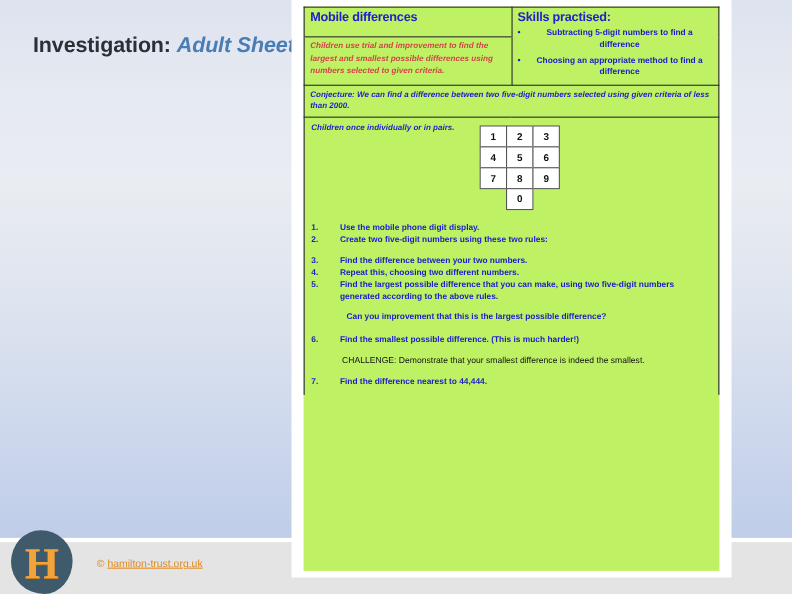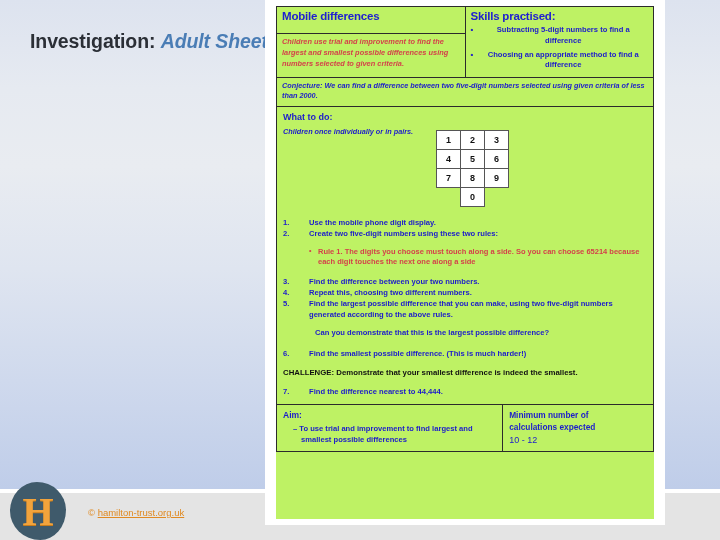--- a/index.html
+++ b/index.html
@@ -172,21 +172,20 @@
           <div class="blue-it">
             <b>Conjecture:</b><span> We can find a difference between two five-digit numbers selected using given criteria of less than 2000.</span>
           </div>
         </td>
       </tr>
     </tbody>
       </table>
 
     <div id="doc-body">
 
-      <div class="blue-txt" style="font-size:9px; margin-bottom:3px;">What to do:</div>
 
       <div class="what-row">
         <div class="what-left blue-it">Children once individually or in pairs.</div>
         <div id="keypad">
           <div class="kp-row">
             <div class="kp-cell">1</div>
             <div class="kp-cell">2</div>
             <div class="kp-cell">3</div>
           </div>
           <div class="kp-row">
@@ -213,70 +212,54 @@
           <div class="t">Use the mobile phone digit display.</div>
         </div>
         <div class="num-item blue-txt">
           <div class="n">2.</div>
           <div class="t">Create two five-digit numbers using these two rules:</div>
         </div>
       </div>
 
       <div class="rules-block">
         <ul>
-          <li>Rule 1. The digits you choose must touch along a side. So you can choose 65214 because each digit touches the next one along a side</li>
         </ul>
       </div>
 
       <div class="num-list" style="margin-top:4px;">
         <div class="num-item blue-txt">
           <div class="n">3.</div>
           <div class="t">Find the difference between your two numbers.</div>
         </div>
         <div class="num-item blue-txt">
           <div class="n">4.</div>
           <div class="t">Repeat this, choosing two different numbers.</div>
         </div>
         <div class="num-item blue-txt">
           <div class="n">5.</div>
           <div class="t">Find the largest possible difference that you can make, using two five-digit numbers generated according to the above rules.</div>
         </div>
       </div>
 
-      <div class="indent-q blue-txt">Can you demonstrate that this is the largest possible difference?</div>
+      <div class="indent-q blue-txt">Can you improvement that this is the largest possible difference?</div>
 
       <div class="num-list">
         <div class="num-item blue-txt">
           <div class="n">6.</div>
           <div class="t">Find the smallest possible difference. (This is much harder!)</div>
         </div>
       </div>
 
-      <div class="challenge" style="color:#111; font-weight:bold; font-size:7.8px;">CHALLENGE: Demonstrate that your smallest difference is indeed the smallest.</div>
+      <div class="challenge" style="color:#111; font-weight:normal; font-size:7.8px;margin-left:28px;">CHALLENGE: Demonstrate that your smallest difference is indeed the smallest.</div>
 
       <div class="gap-s"></div>
 
       <div class="num-list" style="margin-top:2px; margin-bottom:3px;">
         <div class="num-item blue-txt">
           <div class="n">7.</div>
           <div class="t">Find the difference nearest to 44,444.</div>
         </div>
       </div>
     </div>
 
-    <table class="tbl" id="aim-tbl">
-      <tbody>
-          <tr>
-        <td style="width:60%; height:44px;">
-          <div class="blue-txt" style="font-size:8.5px; margin-bottom:2px;">Aim:</div>
-          <div class="blue-txt aim-dash" style="margin-left:8px;">– To use trial and improvement to find largest and smallest possible differences</div>
-        </td>
-        <td style="width:40%;">
-          <div class="blue-txt" style="font-size:8.3px;">Minimum number of</div>
-          <div class="blue-txt" style="font-size:8.3px;">calculations expected</div>
-          <div class="blue-txt" style="font-size:9px; font-weight:normal; margin-top:1px;">10 - 12</div>
-        </td>
-      </tr>
-    </tbody>
-      </table>
 
   </div>
 </div>
 
 </body></html>

